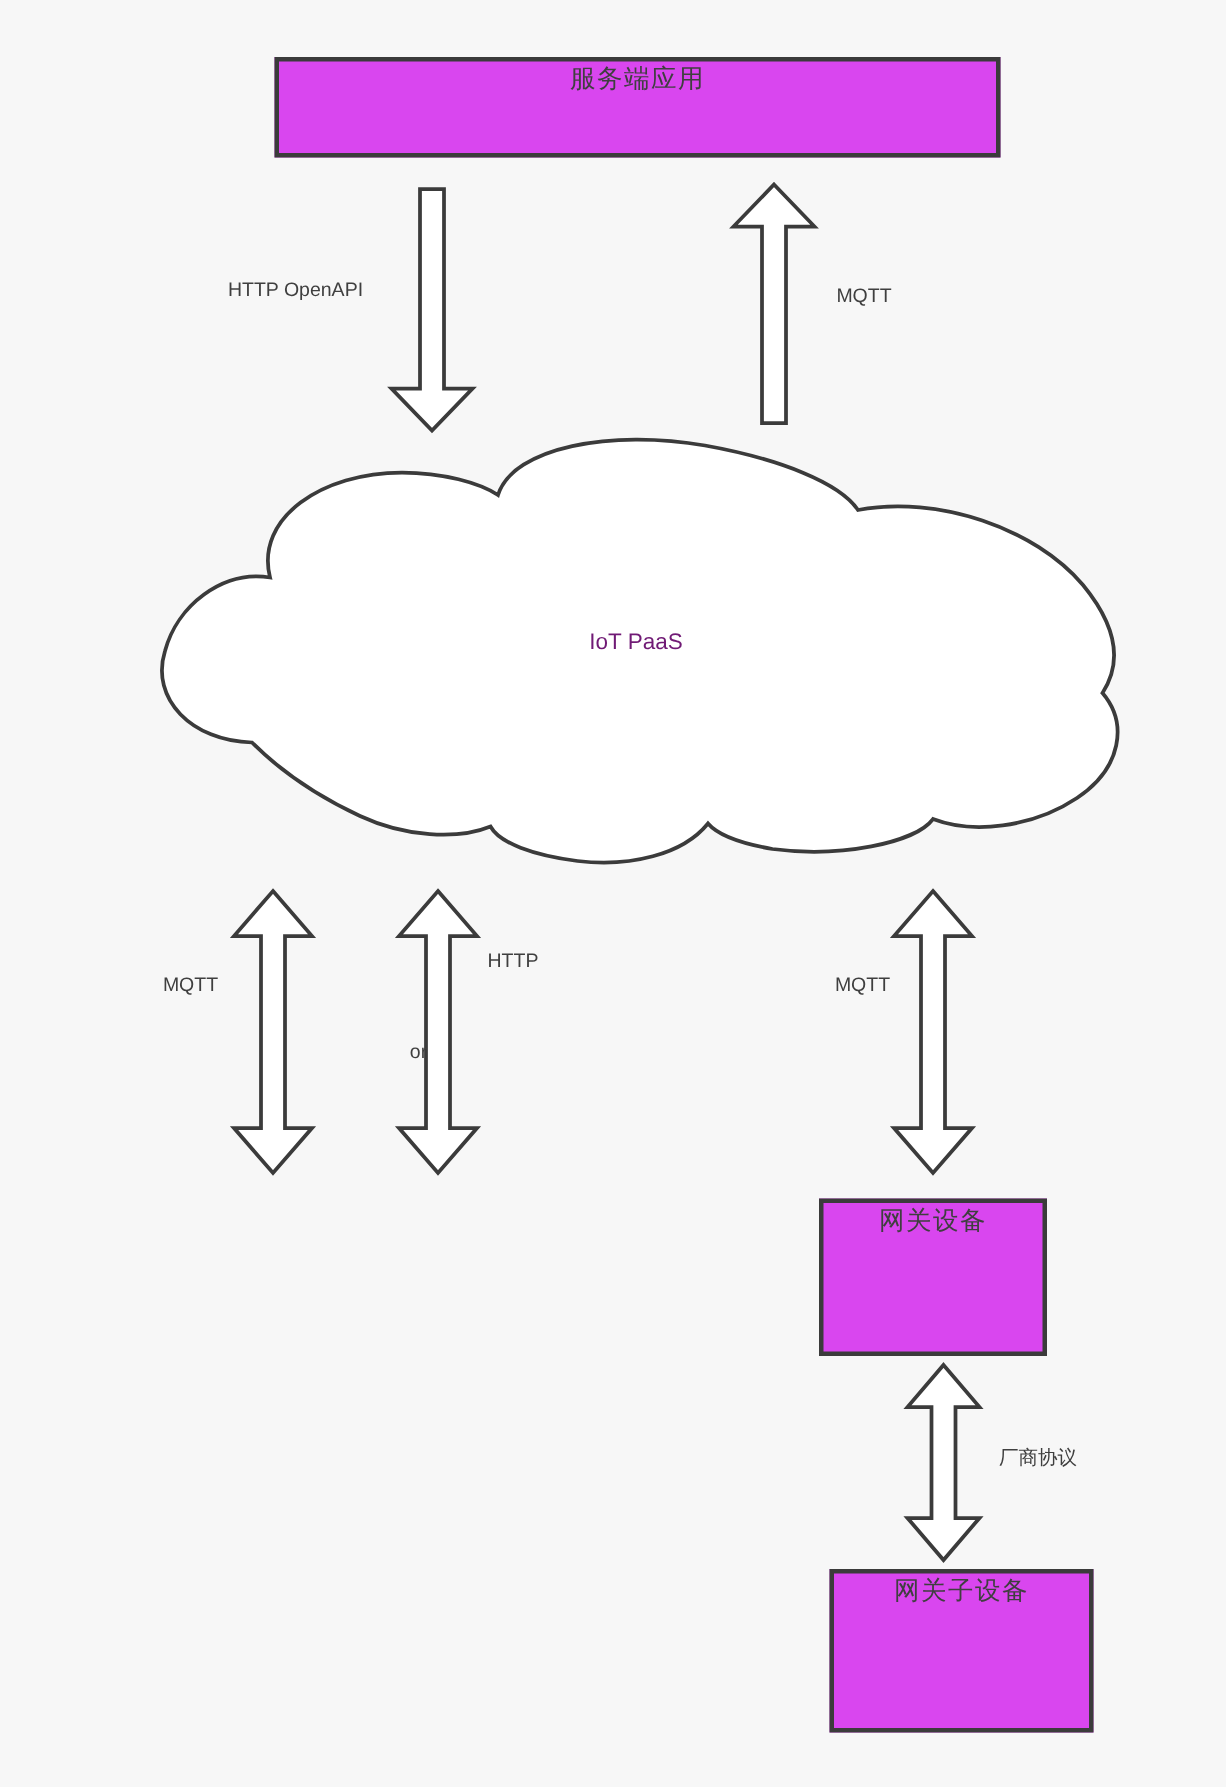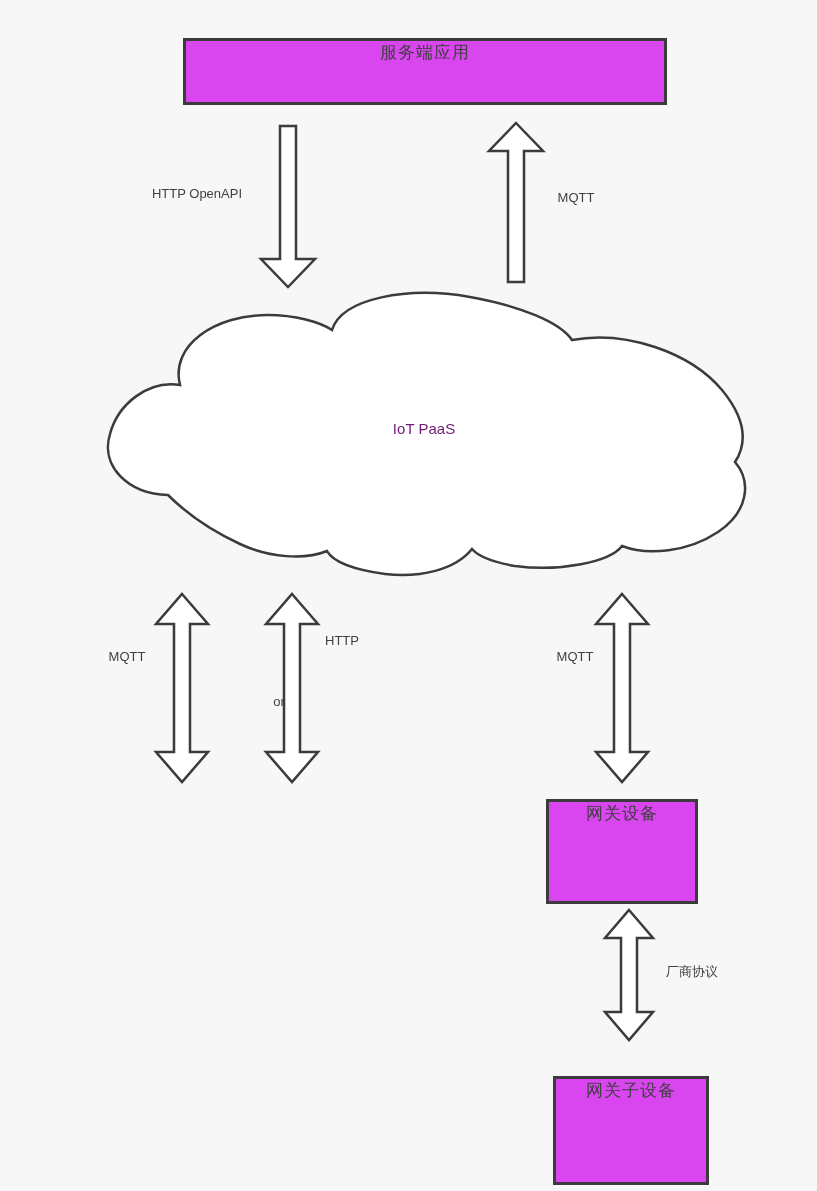--- a/index.html
+++ b/index.html
@@ -86,21 +86,21 @@
     <span>服务端应用</span>
   </div>
 
   <div class="cloud-label" style="left:424px;top:428px;">IoT PaaS</div>
 
 
   <div class="node-box" style="left:546px;top:799px;width:152px;height:105px;">
     <span>网关设备</span>
   </div>
 
-  <div class="node-box" style="left:553px;top:1046px;width:156px;height:109px;margin-top:30px;">
+  <div class="node-box" style="left:553px;top:1046px;width:176px;height:109px;">
     <span>网关子设备</span>
   </div>
 
   <div class="edge-label" style="left:197px;top:193px;">HTTP OpenAPI</div>
 
   <div class="edge-label" style="left:576px;top:197px;">MQTT</div>
 
   <div class="edge-label" style="left:127px;top:656px;">MQTT</div>
 
   <div class="edge-label" style="left:240px;top:701px;margin-left:39px;">or</div>

